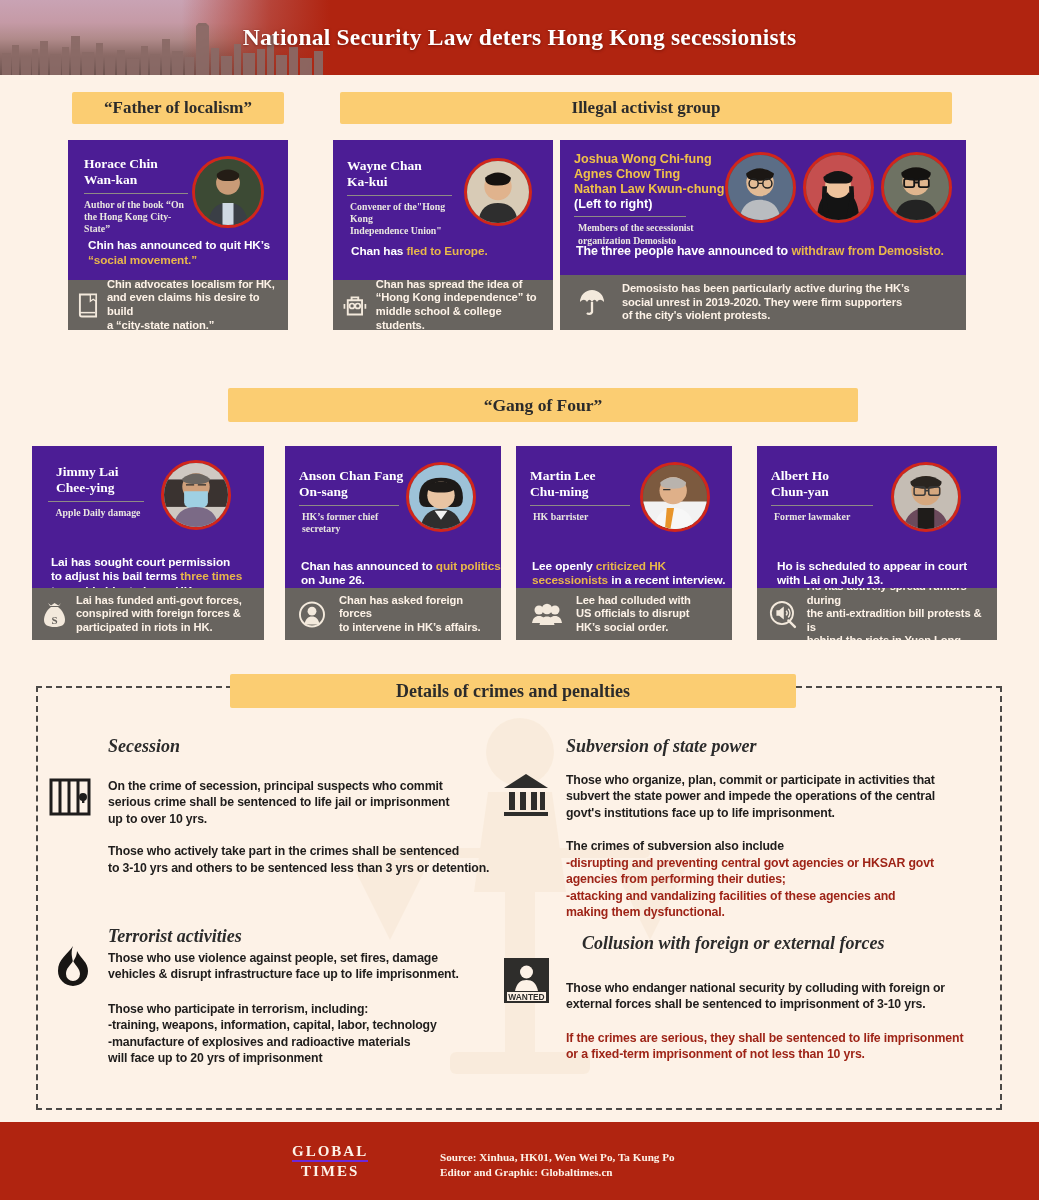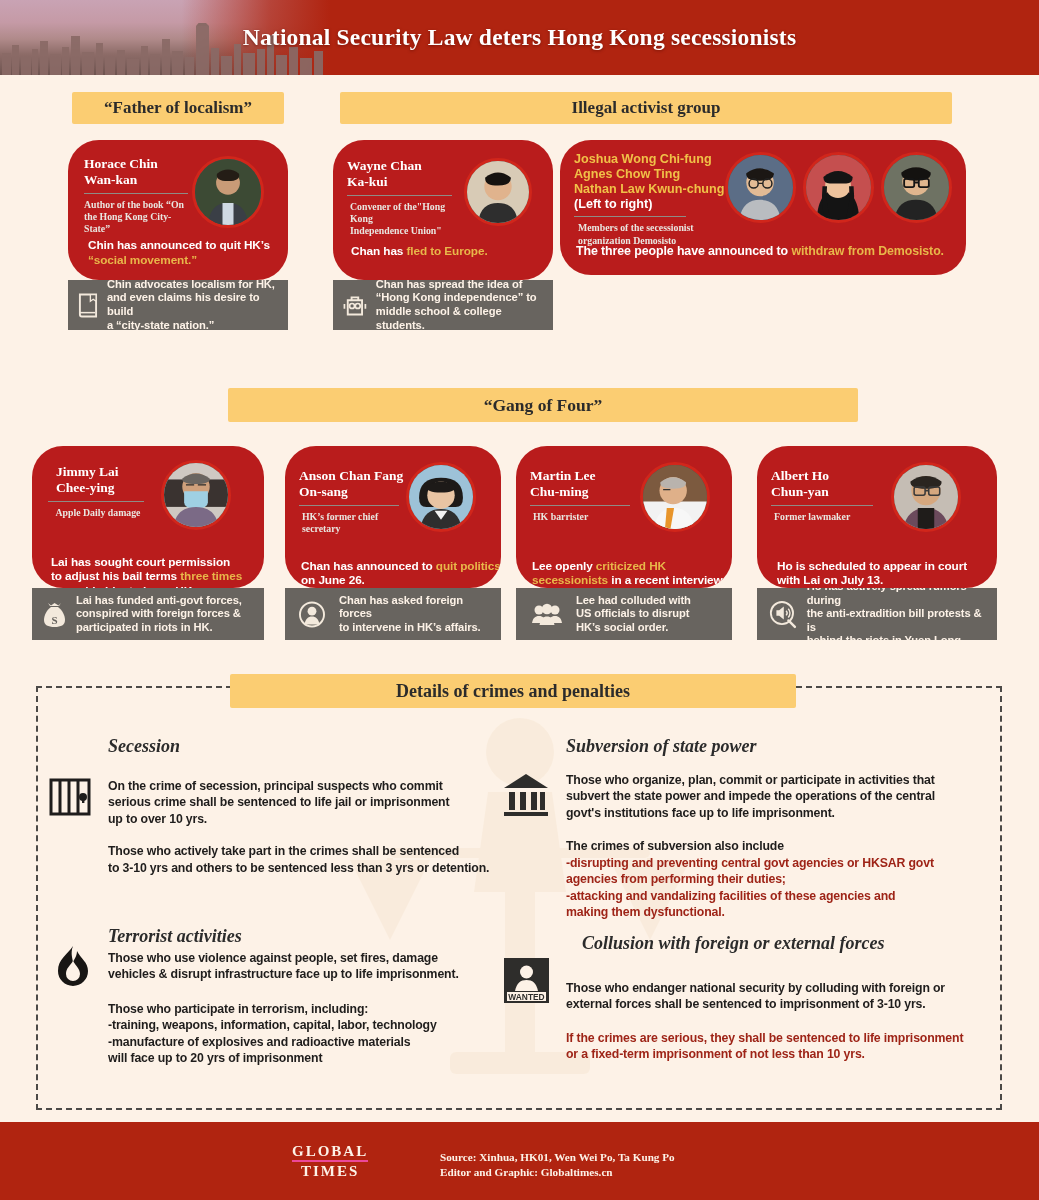--- a/index.html
+++ b/index.html
@@ -42,24 +42,23 @@
     font-family: "Liberation Serif", serif;
     font-weight: bold;
     display: flex; align-items: center; justify-content: center;
     border-radius: 2px;
     position: absolute;
   }
 
   
   .card { position: absolute; }
   .card-dark {
-    background: #b91c1c;
+    background: #4c1d95;
     position: relative;
     overflow: hidden;
-    border-radius: 31px;
   }
   .card-gray {
     background: #68645f;
     display: flex; align-items: center;
     padding: 7px 8px 7px 10px;
     gap: 9px;
   }
   .card-gray .gtext {
     color: #fdf2e7; font-size: 11.2px; line-height: 1.22; font-weight: bold;
     letter-spacing: -.1px;
@@ -112,21 +111,21 @@
   .footer {
     position: absolute; left: 0; top: 1122px; width: 1039px; height: 78px;
     background: #b02410;
   }
   .gt-logo {
     position: absolute; left: 292px; top: 1144px;
     color: #fdf2e7; font-family: "Liberation Serif", serif;
     font-weight: bold; text-align: center; line-height: 1.0;
     letter-spacing: 2px;
   }
-  .gt-logo .l1 { font-size: 15px; border-bottom: 2px solid #ec4899; padding-bottom: 1px; display: block; }
+  .gt-logo .l1 { font-size: 15px; border-bottom: 2px solid #6d28d9; padding-bottom: 1px; display: block; }
   .gt-logo .l2 { font-size: 15px; display: block; padding-top: 2px; }
   .foot-src {
     position: absolute; left: 440px; top: 1150px;
     color: #fdf2e7; font-family: "Liberation Serif", serif;
     font-size: 11.2px; font-weight: bold; line-height: 1.35;
   }
 </style>
 </head>
 <body>
 
@@ -296,20 +295,29 @@
             </g>
         </svg>
       </div>
 
       <div style="position:absolute; left:16px; top:104px; width:390px;">
         <div class="pstate" style="font-size:12.4px;">
           <span>The three people have announced to </span><span class="hl">withdraw from Demosisto.</span>
         </div>
       </div>
     </div>
+    <div class="card-gray" style="width:406px; height:55px; padding-left:18px; gap:16px;">
+      <svg width="28" height="28" viewBox="0 0 28 28">
+        <path d="M2 13a12 12 0 0 1 24 0c-3-3-5-3-7 0-2-3-3-3-5 0-2-3-3-3-5 0-2-3-4-3-7 0z" fill="#f3e9dc"></path>
+        <path d="M14 13v10a3 3 0 0 1-5 1" stroke="#f3e9dc" stroke-width="2.3" fill="none"></path>
+      </svg>
+      <div class="gtext" style="white-space:pre-line;">Demosisto has been particularly active during the HK’s
+social unrest in 2019-2020. They were firm supporters
+of the city's violent protests.</div>
+    </div>
   </div>
 
   <div class="banner" style="left:228px; top:388px; width:630px; height:34px; font-size:17.5px;">“Gang of Four”</div>
 
   <div class="card" style="left:32px; top:446px; width:232px; height:194px;">
     <div class="card-dark" style="width:232px; height:142px; padding:18px 0 0 16px;">
       <div style="width:100px; text-align:center;">
         <div class="pname" style="text-align:left; padding-left:8px;">Jimmy Lai</div>
         <div class="pname" style="text-align:left; padding-left:8px;">Chee-ying</div>
         <div class="divline" style="width:96px;"></div>

